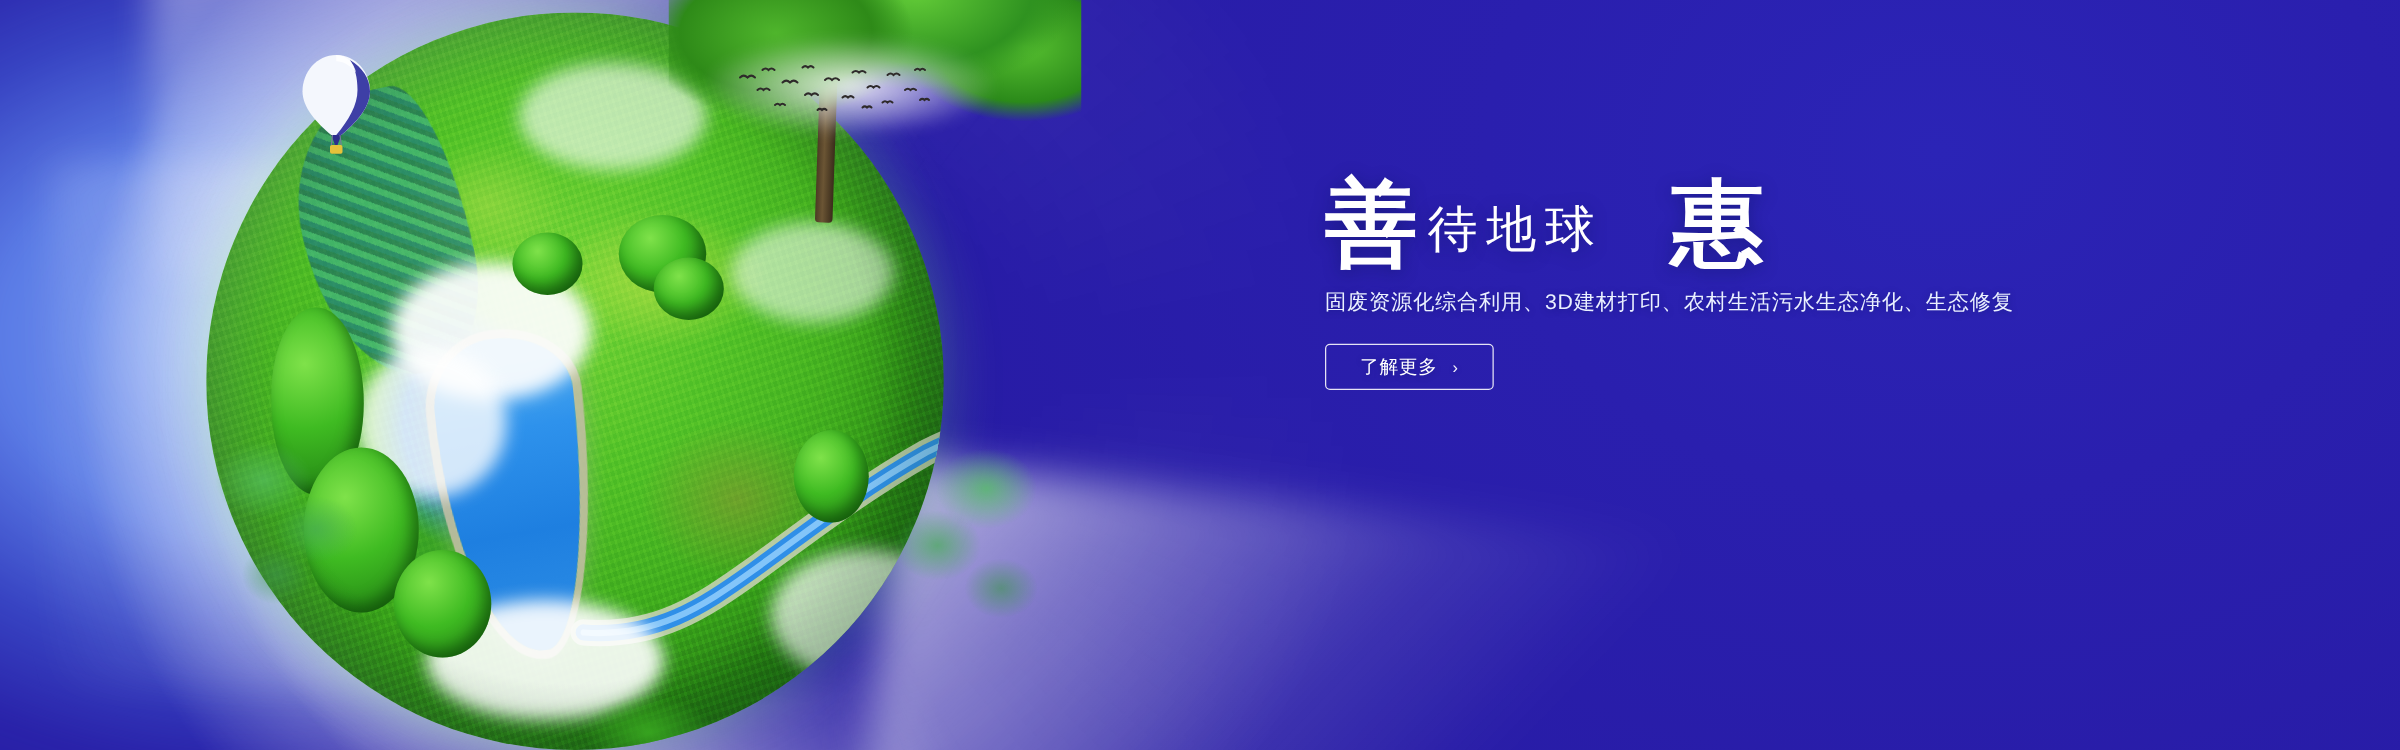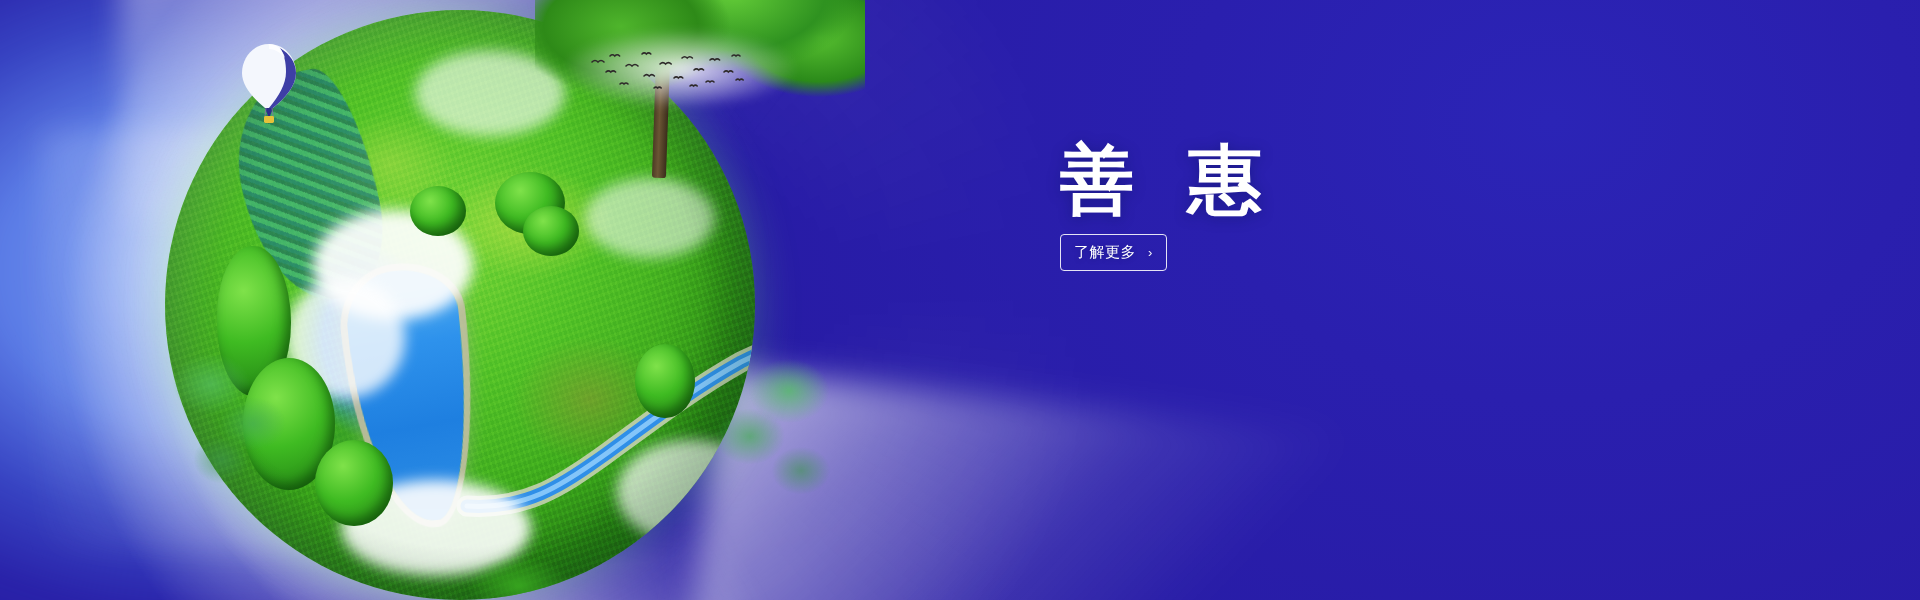--- a/index.html
+++ b/index.html
@@ -289,21 +289,21 @@
     color:#EAF0FF;
     font-size:17px;
     letter-spacing:.6px;
     white-space:nowrap;
     text-shadow:0 1px 6px rgba(10,20,90,.40);
   }
   .cta{
     margin-top:22px;
     display:inline-flex; align-items:center; justify-content:center;
     gap:12px;
-    width:107px; height:37px;
+    width:135px; height:37px;
     border:1px solid rgba(255,255,255,.88);
     border-radius:4px;
     color:#fff;
     font-size:15px;
     letter-spacing:.5px;
     background:transparent;
     cursor:pointer;
     text-shadow:0 1px 5px rgba(10,20,90,.35);
   }
   .cta .chev{ font-size:13px; opacity:.95; position:relative; top:0px; }
@@ -394,25 +394,27 @@
       <path d="M34 36 q2 -2 4 0 q2 -2 4 0"></path>
       <path d="M68 40 q1.8 -1.8 3.6 0 q1.8 -1.8 3.6 0"></path>
       <path d="M104 38 q1.8 -1.8 3.6 0 q1.8 -1.8 3.6 0"></path>
     </g>
   </svg>
 
   <div class="content">
 
     <div class="headline">
       <span class="hl-big">善</span>
+      <span class="hl-small">待地球</span>
       <span class="hl-gap"></span>
       <span class="hl-big">惠</span>
     </div>
 
 
+    <div class="desc">固废资源化综合利用、3D建材打印、农村生活污水生态净化、生态修复</div>
 
     <button class="cta">
       <span>了解更多</span>
       <span class="chev">›</span>
     </button>
 
   </div>
 </div>
 
 </body></html>

